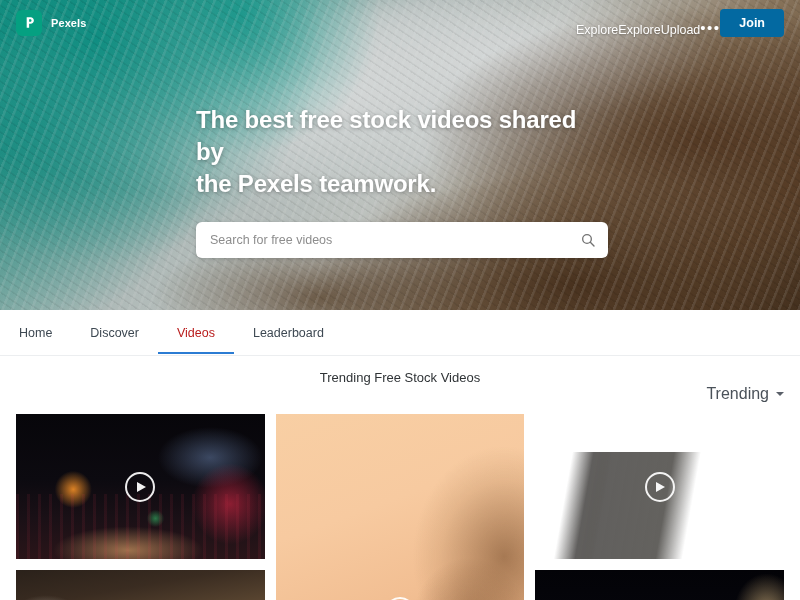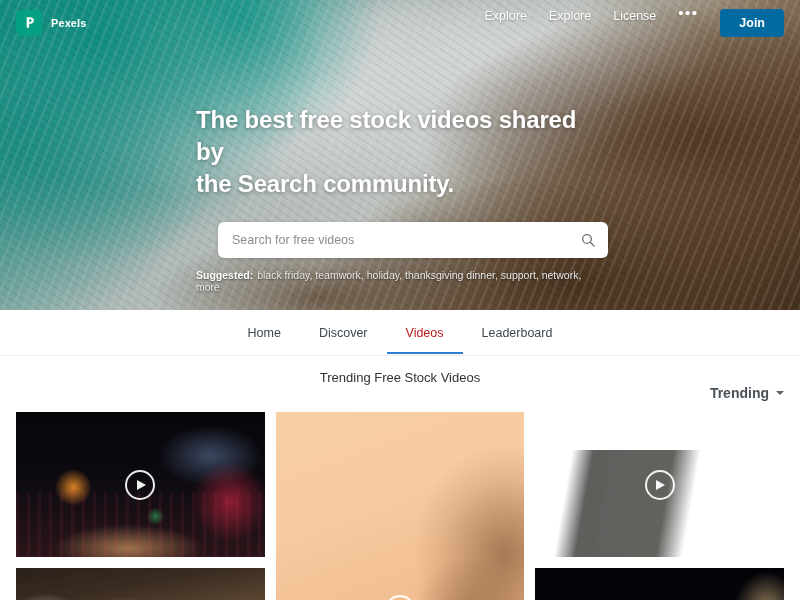--- a/index.html
+++ b/index.html
@@ -44,21 +44,21 @@
     display: flex; align-items: center; padding: 0 16px; z-index: 5;
   }
   .brand { display: flex; align-items: center; gap: 9px; }
   .brand-mark {
     width: 26px; height: 26px; border-radius: 6px; background: #05a081;
     display: flex; align-items: center; justify-content: center;
   }
   .brand-mark svg { display: block; }
   .brand-name { color: #ffffff; font-size: 11px; font-weight: 700; letter-spacing: .1px; }
 
-  .nav-right { margin-left: auto; display: flex; align-items: flex-start; gap: 22px; }
+  .nav-right { margin-left: auto; display: flex; align-items: flex-end; }
   .nav-link {
     color: #ffffff; font-size: 12.5px; text-decoration: none;
     text-shadow: 0 1px 2px rgba(0,0,0,.3); white-space: nowrap;
   }
   .nav-dots { color:#fff; font-size: 15px; letter-spacing: 1.4px; line-height: 8px; padding-bottom:5px; }
   .join-btn {
     background: #0369a1; color: #fff; font-size: 12.5px; font-weight: 700;
     border: none; border-radius: 4px; padding: 7px 19px; cursor: pointer;
   }
 
@@ -67,52 +67,51 @@
     position: absolute; left: 196px; top: 104px; width: 412px; z-index: 4;
   }
   .hero-title {
     color: #fff; font-size: 24px; line-height: 1.33; font-weight: 700;
     text-shadow: 0 1px 4px rgba(0,0,0,.35); letter-spacing: -.2px;
   }
   .search-wrap {
     margin-top: 22px; background: #fff; border-radius: 6px; height: 36px;
     display: flex; align-items: center; padding: 0 12px 0 14px;
     box-shadow: 0 1px 4px rgba(0,0,0,.18);
-    margin-left: 22px;
   }
   .search-input {
     flex: 1; border: none; outline: none; font-size: 12.5px;
     color: #2b2b2b; font-family: "Liberation Sans", sans-serif; background: transparent;
   }
   .search-input::placeholder { color: #8d8d8d; }
   .search-icon { width: 16px; height: 16px; flex: 0 0 auto; opacity: .75; }
 
   .suggested { margin-top: 11px; font-size: 10.5px; color: #e8e8e8; text-shadow: 0 1px 2px rgba(0,0,0,.55); }
   .suggested b { color: #fff; font-weight: 700; margin-right: 4px; }
   .suggested a { color: #e8e8e8; text-decoration: none; }
 
   
   .tabbar {
-    height: 46px; display: flex; align-items: center; justify-content: center;
+    height: 46px; display: flex; align-items: center; justify-content: flex-start;
     gap: 0; background: #fff; border-bottom: 1px solid #eceef0;
   }
   .tab {
     font-size: 12.5px; color: #3d4852; padding: 14px 19px 12px; cursor: pointer;
     border-bottom: 2px solid transparent; position: relative; white-space: nowrap;
   }
   .tab.active { color: #b91c1c; border-bottom-color: #2b7cd3; font-weight: 400; }
 
   
   .section-head {
     display: flex; align-items: center; padding: 14px 16px 11px; flex-direction: column;
   }
   .section-title { font-size: 13px; color: #2f3336; font-weight: 400; }
   .sort-select {
     margin-left: auto; display: flex; align-items: center; gap: 7px;
-    font-size: 14px; color: #4a5159; cursor: pointer; font-weight: bold;
+    font-size: 16px; color: #4a5159; cursor: pointer;
   }
   .caret { width: 0; height: 0; border-left: 4px solid transparent; border-right: 4px solid transparent; border-top: 4px solid #5a6069; }
 
   
   .grid { display: flex; gap: 11px; padding: 0 16px; height: 230px; overflow: hidden; }
   .col { flex: 1; display: flex; flex-direction: column; gap: 11px; }
   .card { position: relative; width: 100%; overflow: hidden; }
   .card .thumb { position: absolute; inset: 0; }
   .play {
     position: absolute; left: 50%; top: 50%; transform: translate(-50%,-50%);
@@ -186,43 +185,40 @@
         <svg width="15" height="15" viewBox="0 0 24 24" aria-hidden="true">
           <path d="M7.5 3.5h6.2c3.1 0 5.3 2.1 5.3 5.1 0 3.1-2.2 5.2-5.3 5.2h-2.3v6.7H7.5V3.5zm3.9 7.1h1.8c1.2 0 2-0.8 2-2 0-1.2-0.8-2-2-2h-1.8v4z" fill="#ffffff"></path>
         </svg>
       </span>
       <span class="brand-name">Pexels</span>
     </div>
 
     <div class="nav-right">
       <a class="nav-link" href="#">Explore</a>
       <a class="nav-link" href="#">Explore</a>
-      <a class="nav-link" href="#">License</a>
+      <a class="nav-link" href="#">Upload</a>
       <span class="nav-dots">•••</span>
       <button class="join-btn">Join</button>
     </div>
   </nav>
 
   <div class="hero-inner">
     <h1 class="hero-title">
       <span>The best free stock videos shared by</span><br>
-      <span>the Search community.</span>
+      <span>the Pexels teamwork.</span>
     </h1>
 
     <div class="search-wrap">
       <input class="search-input" type="text" placeholder="Search for free videos" style="">
       <svg class="search-icon" viewBox="0 0 24 24" fill="none" stroke="#444" stroke-width="2">
         <circle cx="10.5" cy="10.5" r="6.5"></circle>
         <line x1="15.5" y1="15.5" x2="21" y2="21" stroke-linecap="round"></line>
       </svg>
     </div>
 
-    <div class="suggested">
-      <b>Suggested:</b><a href="#">black friday</a>, <a href="#">teamwork</a>, <a href="#">holiday</a>, <a href="#">thanksgiving dinner</a>, <a href="#">support</a>, <a href="#">network</a>, <a href="#">more</a>
-    </div>
   </div>
 </section>
 
 <nav class="tabbar">
   <div class="tab">Home</div>
   <div class="tab">Discover</div>
   <div class="tab active">Videos</div>
   <div class="tab">Leaderboard</div>
 </nav>
 

